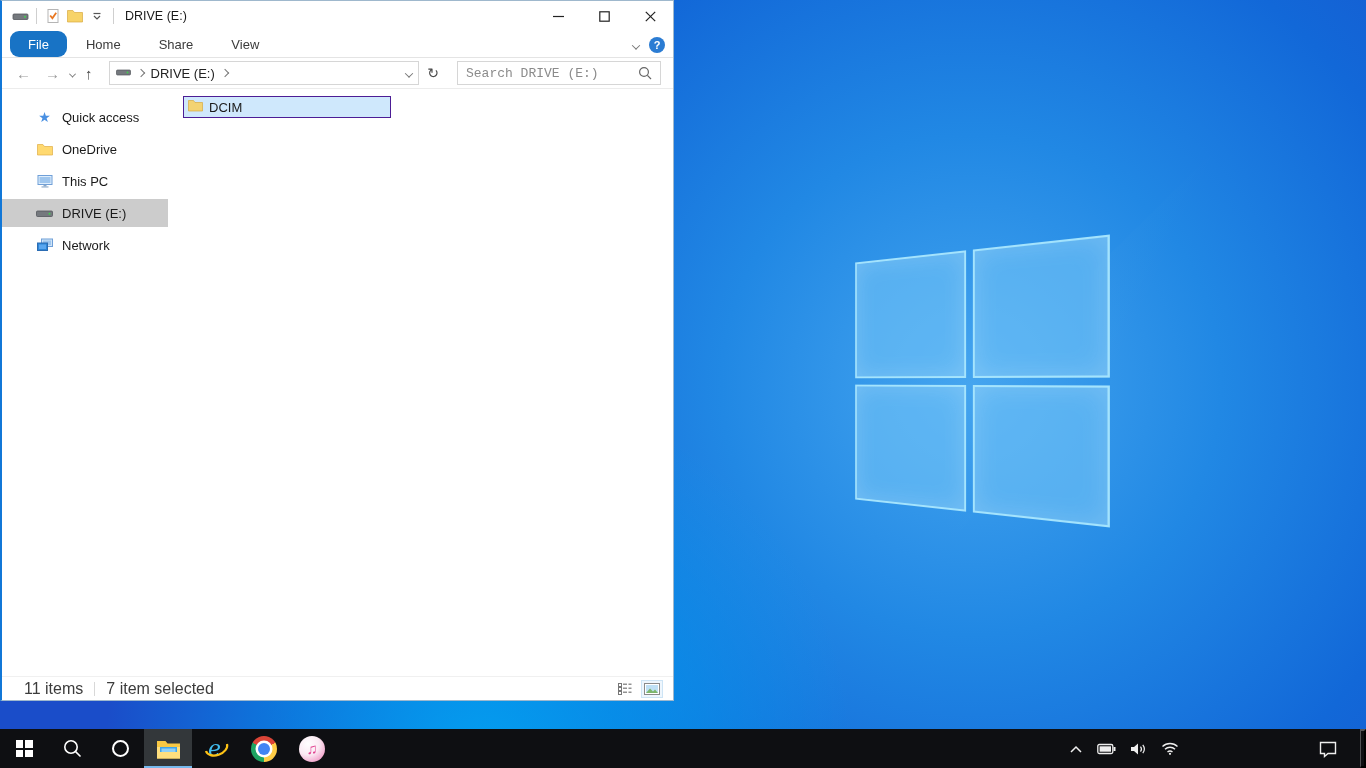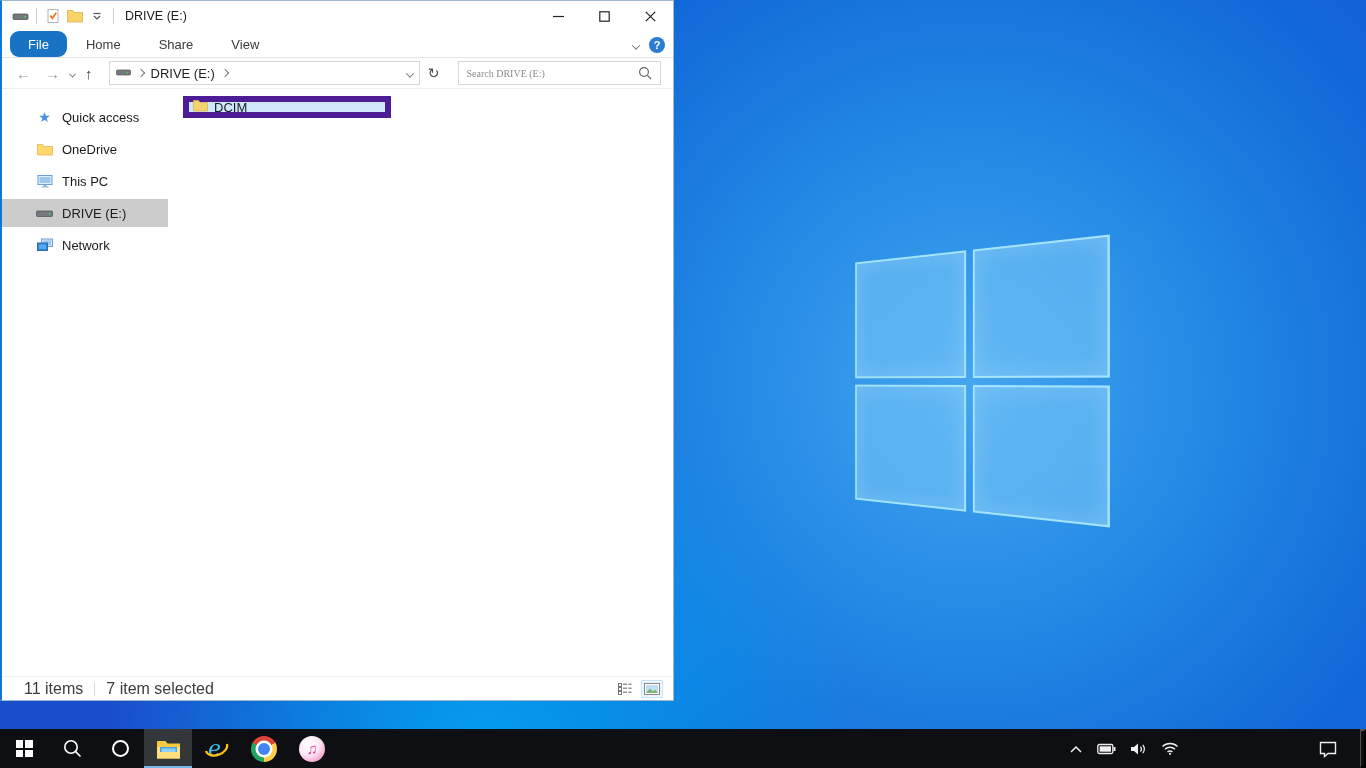--- a/index.html
+++ b/index.html
@@ -57,36 +57,36 @@
   .cv-down { transform:rotate(45deg) translate(-1px,-1px); }
   .cv-right { transform:rotate(-45deg); }
   .cv-down.tiny { width:5px; height:5px; }
   .addressbar { width:312px; height:24px; border:1px solid #d6d6d6; display:flex;
     align-items:center; padding:0 6px; gap:7px; margin-left:6px; background:#fff; }
   .crumb { font-size:13px; color:#222; }
   .addr-spacer { flex:1; }
   .refresh-btn { background:none; border:none; font-size:14px; color:#4a4a4a; padding:0 2px; }
   .searchbox { width:204px; height:24px; border:1px solid #d6d6d6; display:flex;
     align-items:center; margin-left:10px; background:#fff; }
-  .searchbox input { flex:1; border:none; outline:none; font-size:10px; color:#333;
-    padding:0 4px 0 8px; font-family:Liberation Serif, serif; min-width:0; }
+  .searchbox input { flex:1; border:none; outline:none; font-size:13px; color:#333;
+    padding:0 4px 0 8px; font-family:Liberation Mono, monospace; min-width:0; }
   .searchbox input::placeholder { color:#8b8b8b; opacity:1; }
   .search-ico { padding:0 8px 0 2px; display:flex; }
 
   .bodyarea { flex:1; display:flex; min-height:0; }
   .sidebar { width:166px; flex:0 0 auto; padding-top:14px; }
   .side-item { height:28px; margin-bottom:4px; display:flex; align-items:center;
     padding-left:34px; gap:9px; font-size:13px; color:#1a1a1a; cursor:default; }
   .side-item.selected { background:#cccccc; }
   .side-ico { width:17px; display:flex; justify-content:center; align-items:center; flex:0 0 auto; }
   .star { color:#4a90e2; font-size:14px; line-height:1; }
   .content { flex:1; padding:7px 0 0 15px; }
   .file-tile { width:208px; height:22px; display:flex; align-items:center; gap:6px;
     padding-left:4px; font-size:13px; color:#1a1a1a; }
-  .file-tile.selected { background:#cfe8fc; border:6px solid #4c1d95; }
+  .file-tile.selected { background:#cfe8fc; border:1px solid #4c1d95; }
 
   .statusbar { height:24px; border-top:1px solid #f0f0f0; display:flex; align-items:center;
     padding:0 10px 0 22px; font-size:16px; color:#3c3c3c; flex:0 0 auto; }
   .status-sep { width:1px; height:14px; background:#d8d8d8; margin:0 11px; }
   .view-toggles { margin-left:auto; display:flex; gap:6px; align-items:center; }
   .vt-btn { background:none; border:1px solid transparent; padding:2px; display:flex; }
   .vt-btn.active { background:#eef6fd; border-color:#cde4f5; }
 
   
   .taskbar { position:absolute; left:0; bottom:0; width:1366px; height:39px; background:#0e0f12;

